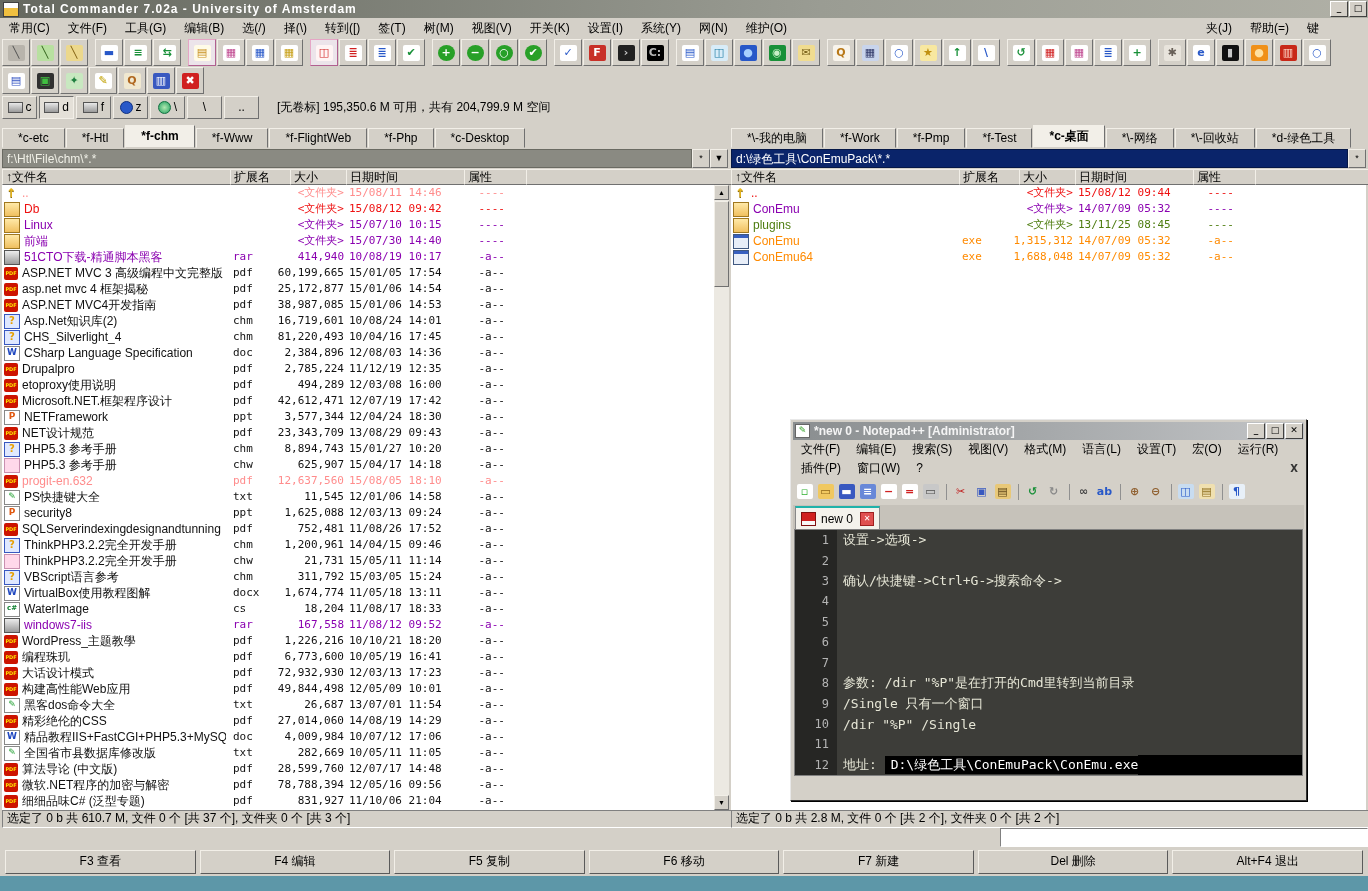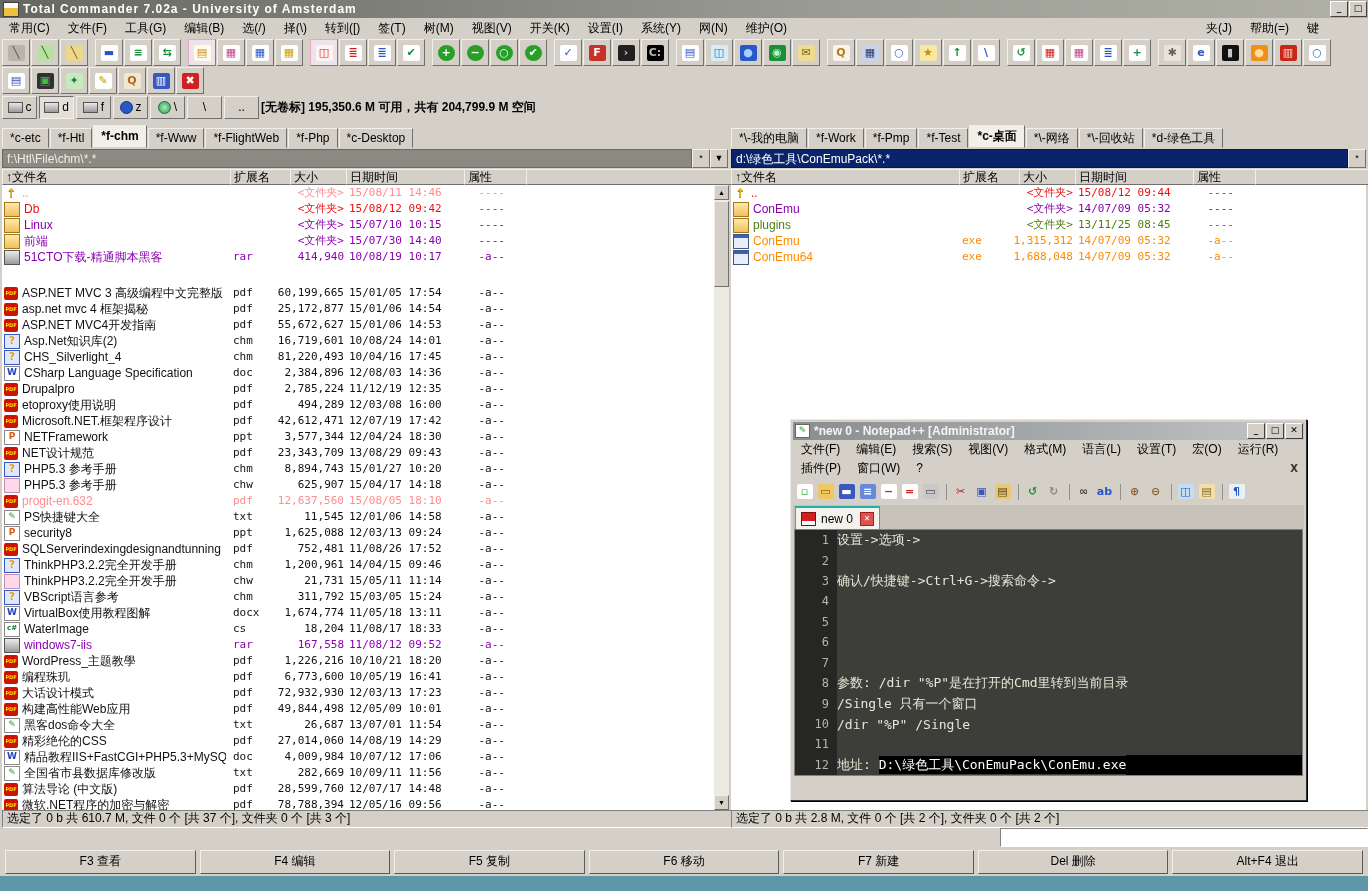--- a/index.html
+++ b/index.html
@@ -32,27 +32,27 @@
   .tbsep{width:6px;flex:none;}
 
   
   #tc-drivebar{left:2px;top:94px;width:1364px;height:26px;display:flex;align-items:center;}
   .drvbtn{height:21px;min-width:27px;background:#d4d0c8;border:1px solid;border-color:#f2efe8 #707070 #707070 #f2efe8;
      display:flex;align-items:center;justify-content:center;margin-right:2px;padding:0 3px;}
   .drvbtn.pressed{border-color:#707070 #f2efe8 #f2efe8 #707070;background:#e4e0d8;}
   .drvico{width:13px;height:9px;background:linear-gradient(#e8e8e8,#9a9a9a);border:1px solid #555;margin-right:3px;}
   .drvico.net{background:#2858c8;border-color:#103080;border-radius:50%;width:11px;height:11px;}
   .drvico.swirl{background:radial-gradient(circle,#b0e8b0,#20a060);border-color:#107040;border-radius:50%;width:11px;height:11px;}
-  #drive-info{margin-left:0;white-space:nowrap;font-weight:bold;}
+  #drive-info{margin-left:16px;white-space:nowrap;}
 
   
   .tabsrow{height:22px;display:flex;align-items:flex-end;}
   #tabs-left{left:2px;top:126px;width:726px;}
   #tabs-right{left:731px;top:126px;width:635px;}
-  .tab{height:18px;line-height:18px;padding:0 7px;background:#d4d0c8;border:1px solid;
+  .tab{height:18px;line-height:18px;padding:0 15px;background:#d4d0c8;border:1px solid;
        border-color:#f2efe8 #707070 #d4d0c8 #f2efe8;margin-right:1px;white-space:nowrap;}
   .tab.active{height:21px;line-height:21px;background:#f2efe8;font-weight:bold;}
 
   
   .pathbar{height:19px;display:flex;align-items:stretch;}
   #path-left{left:2px;top:149px;width:726px;}
   #path-right{left:731px;top:149px;width:635px;}
   .pathtxt{flex:1;padding:0 4px;line-height:19px;white-space:nowrap;overflow:hidden;}
   #path-left .pathtxt{background:#8a8a82;color:#efefe6;border:1px solid #6a6a62;}
   #path-right .pathtxt{background:#0a246a;color:#fff;border:1px solid #061847;}
@@ -133,21 +133,21 @@
   .tab-floppy{width:13px;height:12px;background:#d02020;border:1px solid #801010;margin-right:5px;
       box-shadow:inset 0 -4px 0 #f8f8f8;}
   .tab-close{width:12px;height:12px;background:#e05050;border:1px solid #a02020;color:#fff;
       font:bold 8px "DejaVu Sans",sans-serif;text-align:center;line-height:11px;margin-left:7px;}
   #npp-editor{position:absolute;left:3px;top:109px;right:3px;bottom:24px;background:#3d3d39;
       border:1px solid #808080;display:flex;flex-direction:column;overflow:hidden;
       font-family:"DejaVu Sans Mono",monospace;font-size:13px;color:#e6e6d6;}
   .eline{height:20.9px;display:flex;align-items:center;white-space:pre;}
   .lnum{width:34px;flex:none;text-align:right;padding-right:8px;background:#262624;color:#b4b4b4;
       align-self:stretch;display:flex;align-items:center;justify-content:flex-end;font-size:12px;}
-  .ltext{white-space:pre;text-align:center;}
+  .ltext{padding-left:6px;white-space:pre;text-align:center;}
   .lsel{background:#000;color:#fff;}
   .lfill{flex:1;background:#000;align-self:stretch;}
   #npp-statusbar{position:absolute;left:2px;bottom:2px;right:2px;height:20px;background:#d4d0c8;
       display:flex;align-items:center;padding-left:2px;}
   .sfield{height:16px;line-height:15px;border:1px solid;border-color:#808080 #fff #fff #808080;
       padding:0 5px;margin-right:3px;white-space:nowrap;overflow:hidden;font-size:11px;}
   #sf-pos{width:218px;} #sf-eol{width:100px;} #sf-enc{width:116px;} #sf-ins{width:28px;}
   .grip{margin-left:auto;width:14px;height:14px;
       background:repeating-linear-gradient(135deg,#fff 0 2px,#888 2px 4px);margin-right:1px;}
   .menux{margin-left:auto;margin-right:6px;color:#333;font:bold 10px "DejaVu Sans",sans-serif;}
@@ -469,21 +469,21 @@
     <div class="frow" style="color: rgb(138, 0, 176);">
       <div class="fcell c-name">
         <span class="fi fi-rar"></span>
         <span>51CTO下载-精通脚本黑客</span>
       </div>
       <div class="fcell c-ext mono">rar</div>
       <div class="fcell c-size mono">414,940</div>
       <div class="fcell c-date mono">10/08/19 10:17</div>
       <div class="fcell c-attr mono">-a--</div>
     </div>
-    <div class="frow" style="color: rgb(16, 16, 16); margin-top: 20px;">
+    <div class="frow" style="color: rgb(16, 16, 16);">
       <div class="fcell c-name">
         <span class="fi fi-pdf">PDF</span>
         <span>ASP.NET MVC 3 高级编程中文完整版</span>
       </div>
       <div class="fcell c-ext mono">pdf</div>
       <div class="fcell c-size mono">60,199,665</div>
       <div class="fcell c-date mono">15/01/05 17:54</div>
       <div class="fcell c-attr mono">-a--</div>
     </div>
     <div class="frow" style="color: rgb(16, 16, 16);">
@@ -495,21 +495,21 @@
       <div class="fcell c-size mono">25,172,877</div>
       <div class="fcell c-date mono">15/01/06 14:54</div>
       <div class="fcell c-attr mono">-a--</div>
     </div>
     <div class="frow" style="color: rgb(16, 16, 16);">
       <div class="fcell c-name">
         <span class="fi fi-pdf">PDF</span>
         <span>ASP.NET MVC4开发指南</span>
       </div>
       <div class="fcell c-ext mono">pdf</div>
-      <div class="fcell c-size mono">55,672,627</div>
+      <div class="fcell c-size mono">38,987,085</div>
       <div class="fcell c-date mono">15/01/06 14:53</div>
       <div class="fcell c-attr mono">-a--</div>
     </div>
     <div class="frow" style="color: rgb(16, 16, 16);">
       <div class="fcell c-name">
         <span class="fi fi-chm">?</span>
         <span>Asp.Net知识库(2)</span>
       </div>
       <div class="fcell c-ext mono">chm</div>
       <div class="fcell c-size mono">16,719,601</div>
@@ -776,21 +776,21 @@
       <div class="fcell c-date mono">10/07/12 17:06</div>
       <div class="fcell c-attr mono">-a--</div>
     </div>
     <div class="frow" style="color: rgb(16, 16, 16);">
       <div class="fcell c-name">
         <span class="fi fi-txt">✎</span>
         <span>全国省市县数据库修改版</span>
       </div>
       <div class="fcell c-ext mono">txt</div>
       <div class="fcell c-size mono">282,669</div>
-      <div class="fcell c-date mono">10/09/11 11:56</div>
+      <div class="fcell c-date mono">10/05/11 11:05</div>
       <div class="fcell c-attr mono">-a--</div>
     </div>
     <div class="frow" style="color: rgb(16, 16, 16);">
       <div class="fcell c-name">
         <span class="fi fi-pdf">PDF</span>
         <span>算法导论 (中文版)</span>
       </div>
       <div class="fcell c-ext mono">pdf</div>
       <div class="fcell c-size mono">28,599,760</div>
       <div class="fcell c-date mono">12/07/17 14:48</div>

